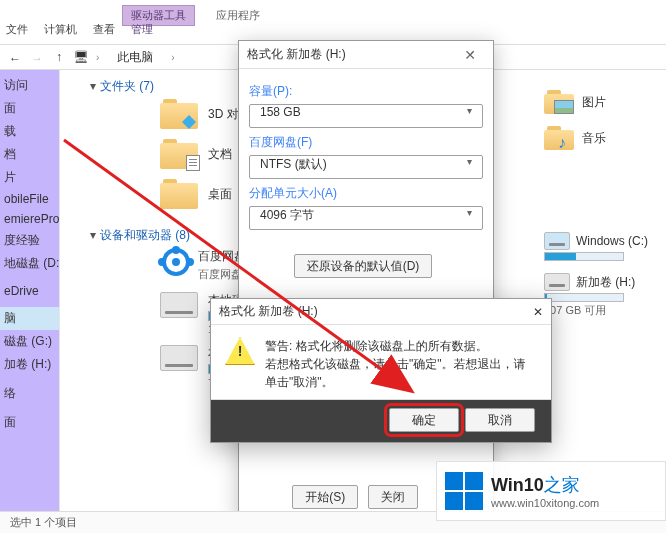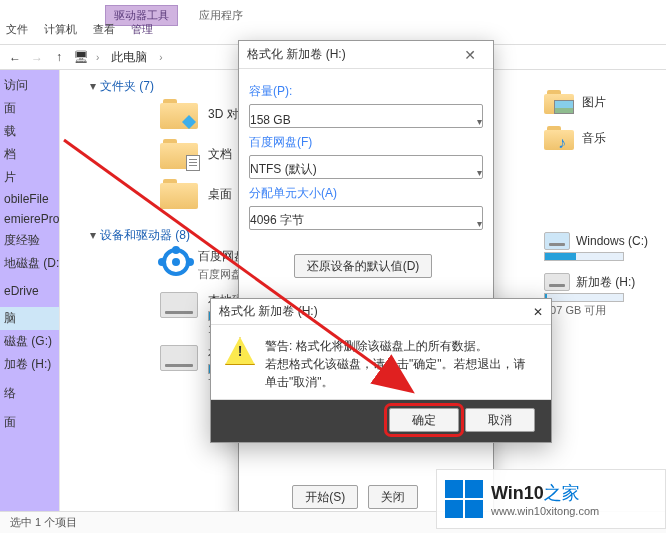--- a/index.html
+++ b/index.html
@@ -13,40 +13,40 @@
     overflow: hidden;
     color: #333;
   }
   
   .ribbon-top {
     position: absolute; top: 0; left: 0; right: 0; height: 30px;
     background: #fff;
     display: flex; align-items: center;
   }
   .ribbon-tab {
-    font-size: 11px; color: #333; padding: 2px 8px; margin-left: 5px;
+    font-size: 11px; color: #333; padding: 2px 8px; margin-left: 22px;
     border: 1px solid transparent;
   }
   .ribbon-tab.tool { background: #d0b3e0; color: #5a3a7a; border: 1px solid #b090c8; }
   .ribbon-tab.plain { color: #666; }
   .ribbon-row2 {
     position: absolute; top: 14px; left: 0; right: 0; height: 30px;
     display: flex; align-items: center; padding-left: 6px;
   }
   .ribbon-row2 span { font-size: 11px; margin-right: 16px; color: #444; }
   .addr-bar {
     position: absolute; top: 44px; left: 0; right: 0; height: 26px;
     border-top: 1px solid #ddd;
     border-bottom: 1px solid #ddd;
     display: flex; align-items: center;
     padding-left: 6px;
     background: #fff;
   }
   .addr-bar .nav-icon { width: 18px; height: 18px; margin-right: 4px; display:flex;align-items:center;justify-content:center;}
-  .addr-bar .crumb { font-size: 12px; color: #333; margin: 0 10px; }
+  .addr-bar .crumb { font-size: 12px; color: #333; margin: 0 16px; }
   .addr-bar .chev { color: #888; margin: 0 2px; font-size:10px;}
   
   .sidebar {
     position: absolute; top: 70px; left: 0; bottom: 0; width: 60px;
     border-right: 1px solid #e6e6e6;
     background: #c4b5fd;
     padding-top: 4px;
   }
   .sidebar .item {
     font-size: 12px; color: #333; padding: 3px 4px;
@@ -106,22 +106,22 @@
     height: 28px; background: #fff; border-bottom:1px solid #e0e0e0;
     display:flex; align-items:center; justify-content:space-between;
     padding: 0 8px;
     font-size:12px; color:#333;
   }
   .dialog .titlebar .close { width:30px;height:20px;display:flex;align-items:center;justify-content:center;color:#666;cursor:pointer;font-size:14px;}
   .dialog .body { padding: 8px 10px; }
   .dialog label { font-size:12px; color:#3b82f6; display:block; margin-bottom:4px; margin-top:6px;}
   .dropdown {
     width: 100%; height: 24px; border:1px solid #a0a0a0; background:#fff;
-    display:flex; align-items:flex-end; justify-content:space-between;
-    padding:0 0; font-size:12px; color:#333; border-radius:2px;
+    display:flex; align-items:flex-start; justify-content:space-between;
+    padding:0 10px; font-size:12px; color:#333; border-radius:2px;
   }
   .dropdown .arrow{font-size:10px;color:#666;}
   .win-button {
     display:inline-flex;align-items:center;justify-content:center;
     height:24px; border:1px solid #a0a0a0; background:#f4f4f4;
     font-size:12px; padding:0 12px; border-radius:2px; cursor:pointer;
     margin-right:6px;
   }
   
   .msgbox { position:absolute; background:#fff; border:1px solid #999; box-shadow:0 6px 24px rgba(0,0,0,.3);}
@@ -140,21 +140,21 @@
   .arrow-svg { position:absolute; top:0; left:0; pointer-events:none;}
   
   .statusbar {
     position:absolute; left:0; bottom:0; right:0; height:22px;
     border-top:1px solid #ddd; background:#fafafa;
     display:flex;align-items:center;padding-left:10px;
     font-size:11px;color:#555;
   }
   
   .watermark {
-    position:absolute; right:0; bottom:4px; width:230px; height:60px;
+    position:absolute; right:0; bottom:12px; width:230px; height:60px;
     background:rgba(255,255,255,.9); border:1px solid #e0e0e0;
     display:flex;align-items:center;padding:4px 8px;
   }
   .watermark .logo { width:38px;height:38px;margin-right:8px;
     background:#0078d7;position:relative;}
   .watermark .logo::before,.watermark .logo::after{content:"";position:absolute;background:#fff;}
   .watermark .logo::before{left:47%;top:0;width:2px;height:100%;}
   .watermark .logo::after{top:47%;left:0;height:2px;width:100%;}
   .watermark .wm-text{display:flex;flex-direction:column;}
   .watermark .wm-main{font-size:18px;font-weight:bold;color:#222;}

